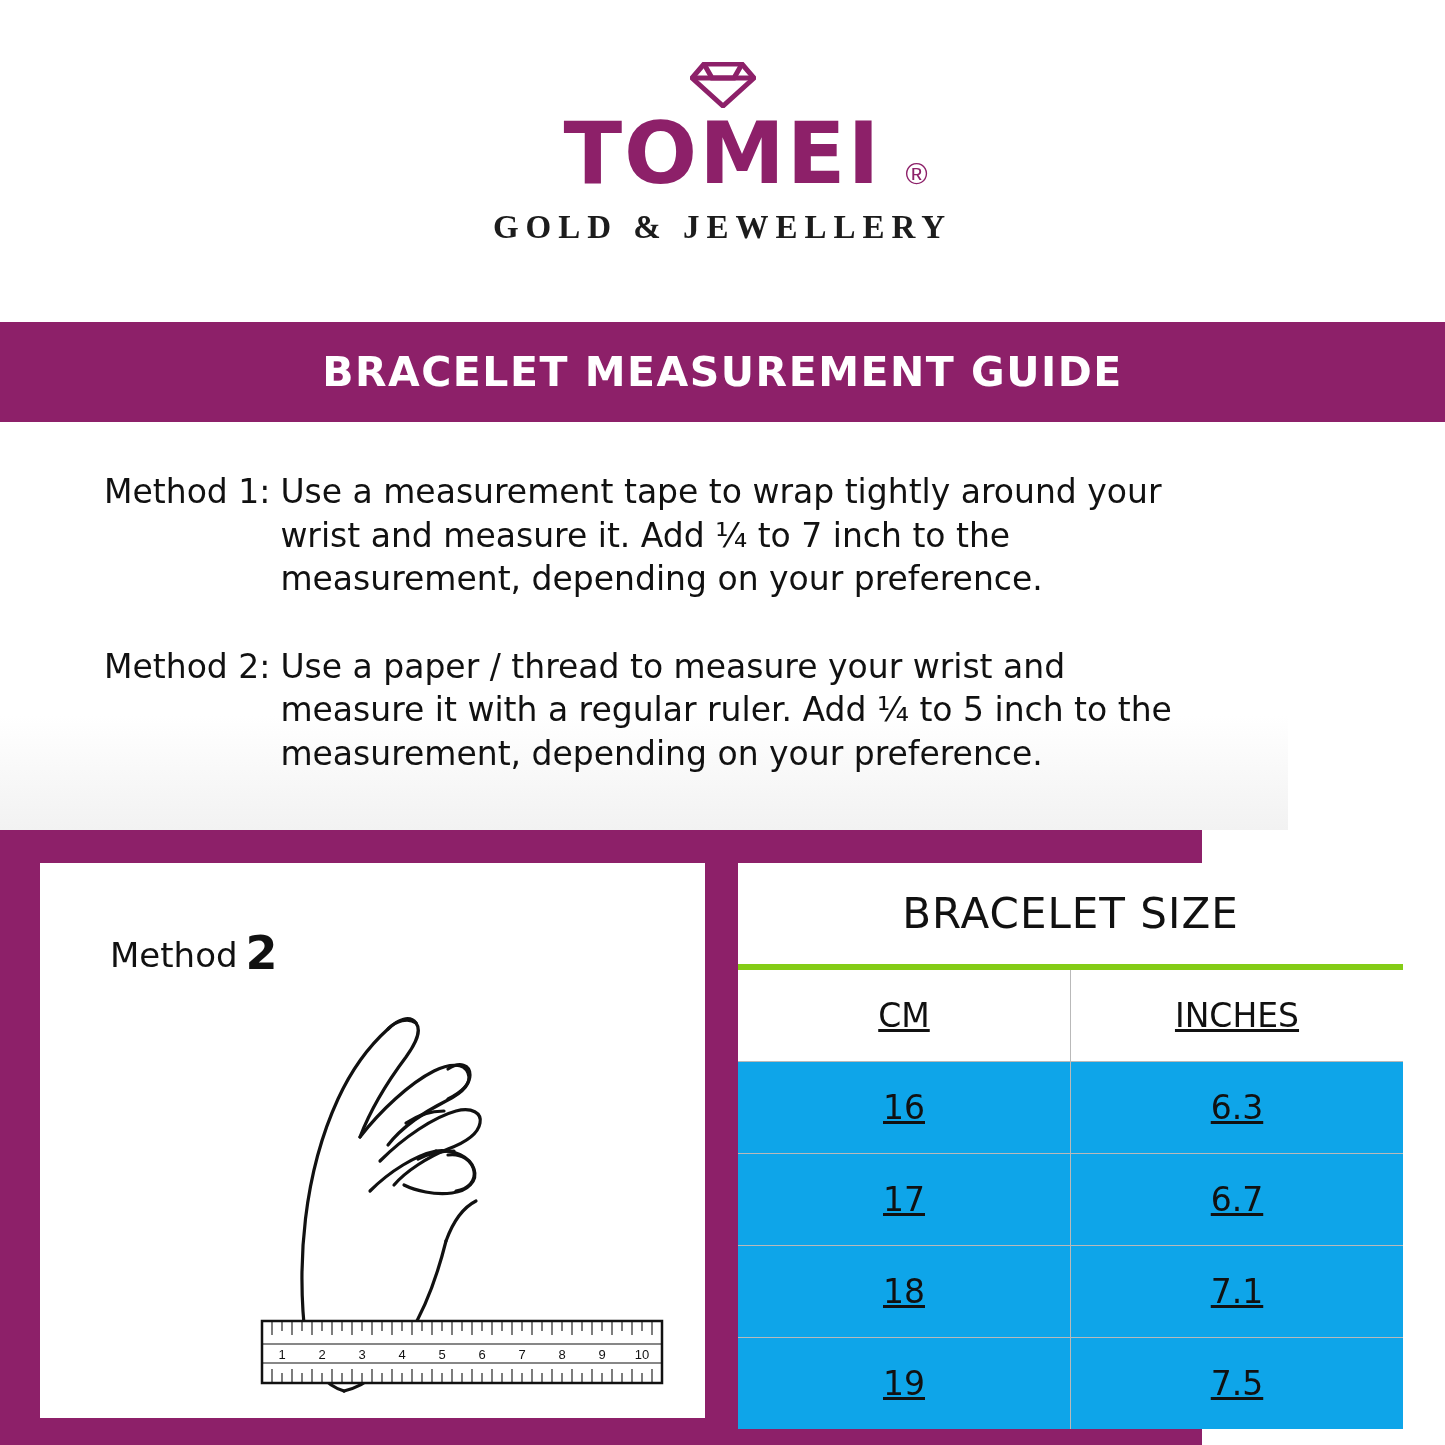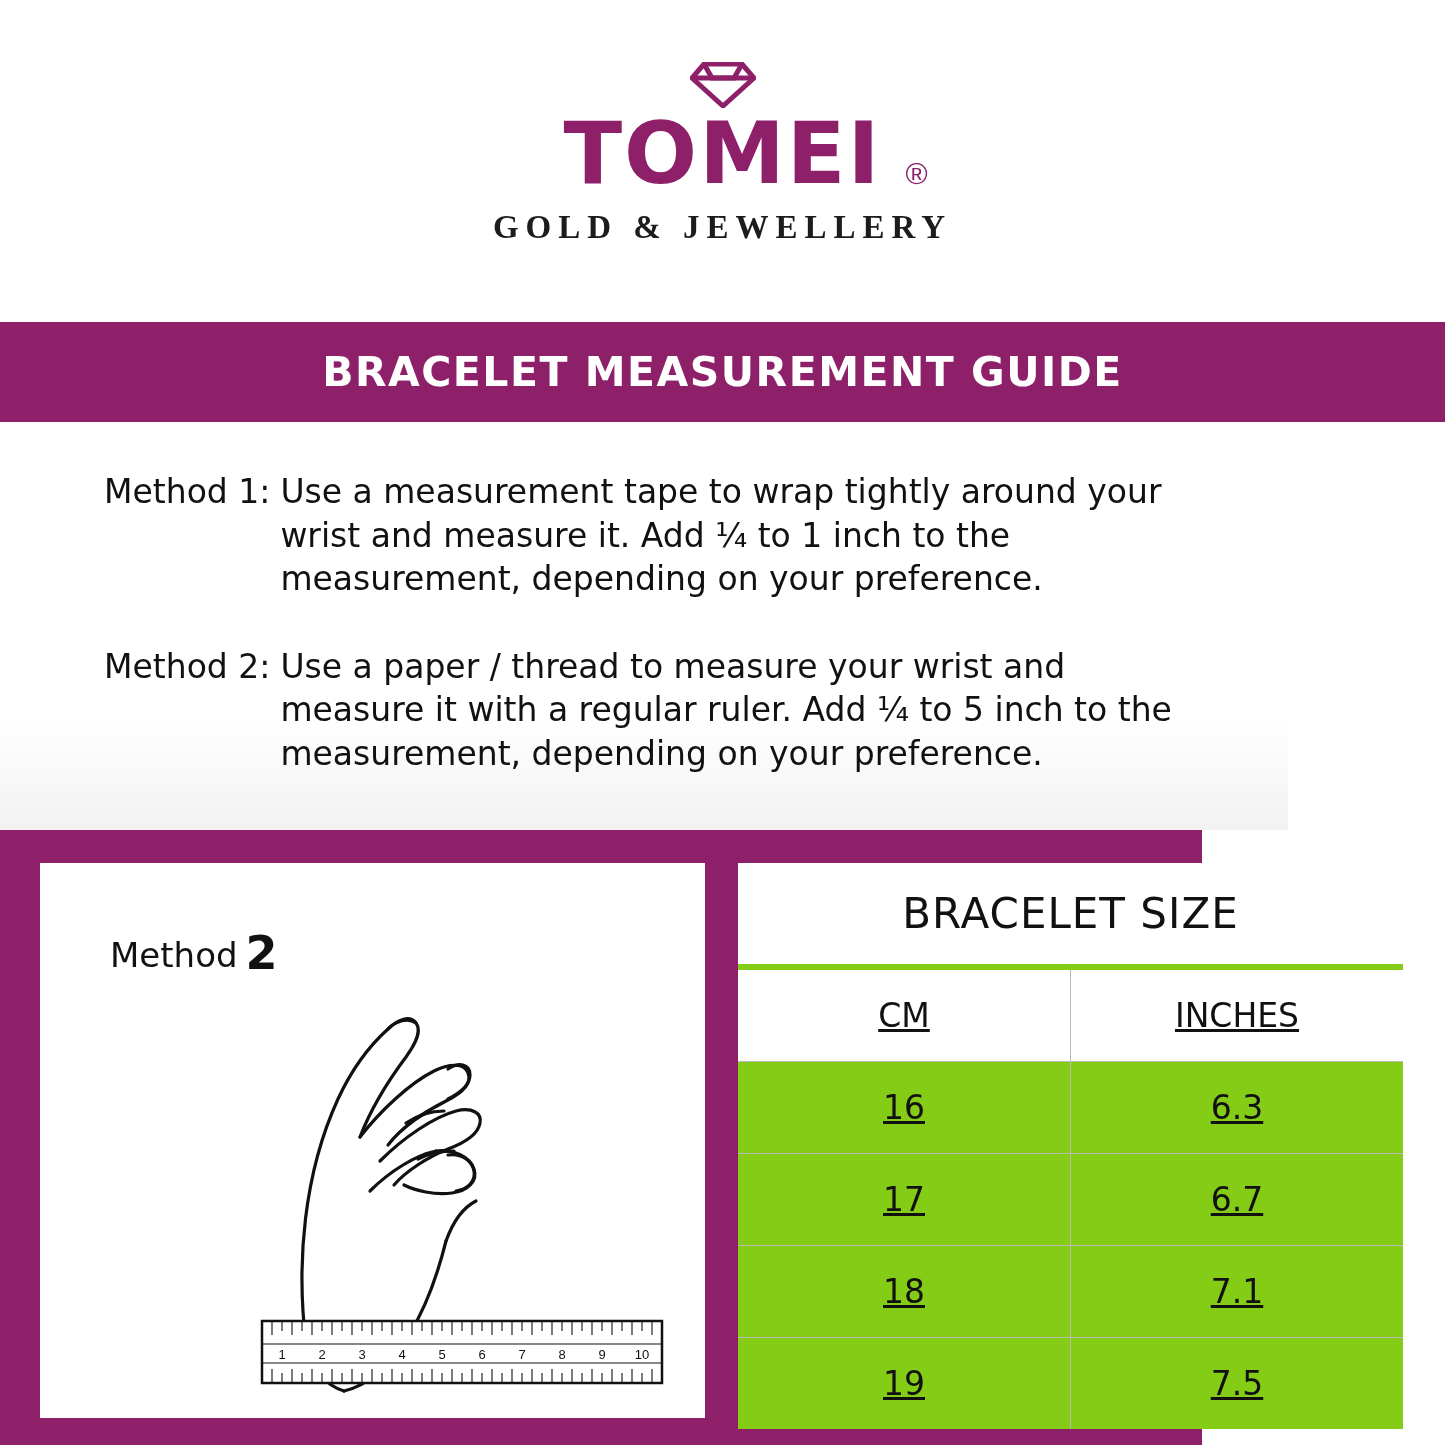--- a/index.html
+++ b/index.html
@@ -208,21 +208,21 @@
   }
   table.size-table th:first-child,
   table.size-table td:first-child {
     border-right: 1px solid #b9b9b9;
   }
   table.size-table thead th {
     border-top: none;
     background: #ffffff;
   }
   table.size-table tbody tr {
-    background: #84cc16;
+    background: #0ea5e9;
   }
   table.size-table tbody tr:last-child td {
     border-bottom: none;
   }
 </style>
 </head>
 <body>
 
 <div class="page">
 
@@ -241,21 +241,21 @@
     </div>
   </div>
 
   <div class="title-bar">
     <h1>BRACELET MEASUREMENT GUIDE</h1>
   </div>
 
   <div class="methods">
     <div class="method-row first">
       <div class="method-label">Method 1:</div>
-      <div class="method-text">Use a measurement tape to wrap tightly around your wrist and measure it. Add ¼ to 1 inch to the measurement, depending on your preference.</div>
+      <div class="method-text">Use a measurement tape to wrap tightly around your wrist and measure it. Add ¼ to 7 inch to the measurement, depending on your preference.</div>
     </div>
     <div class="method-row second">
       <div class="method-label">Method 2:</div>
       <div class="method-text">Use a paper / thread to measure your wrist and measure it with a regular ruler. Add ¼ to 5 inch to the measurement, depending on your preference.</div>
     </div>
   </div>
 
   <div class="bottom-panel">
 
     <div class="illus-card">

